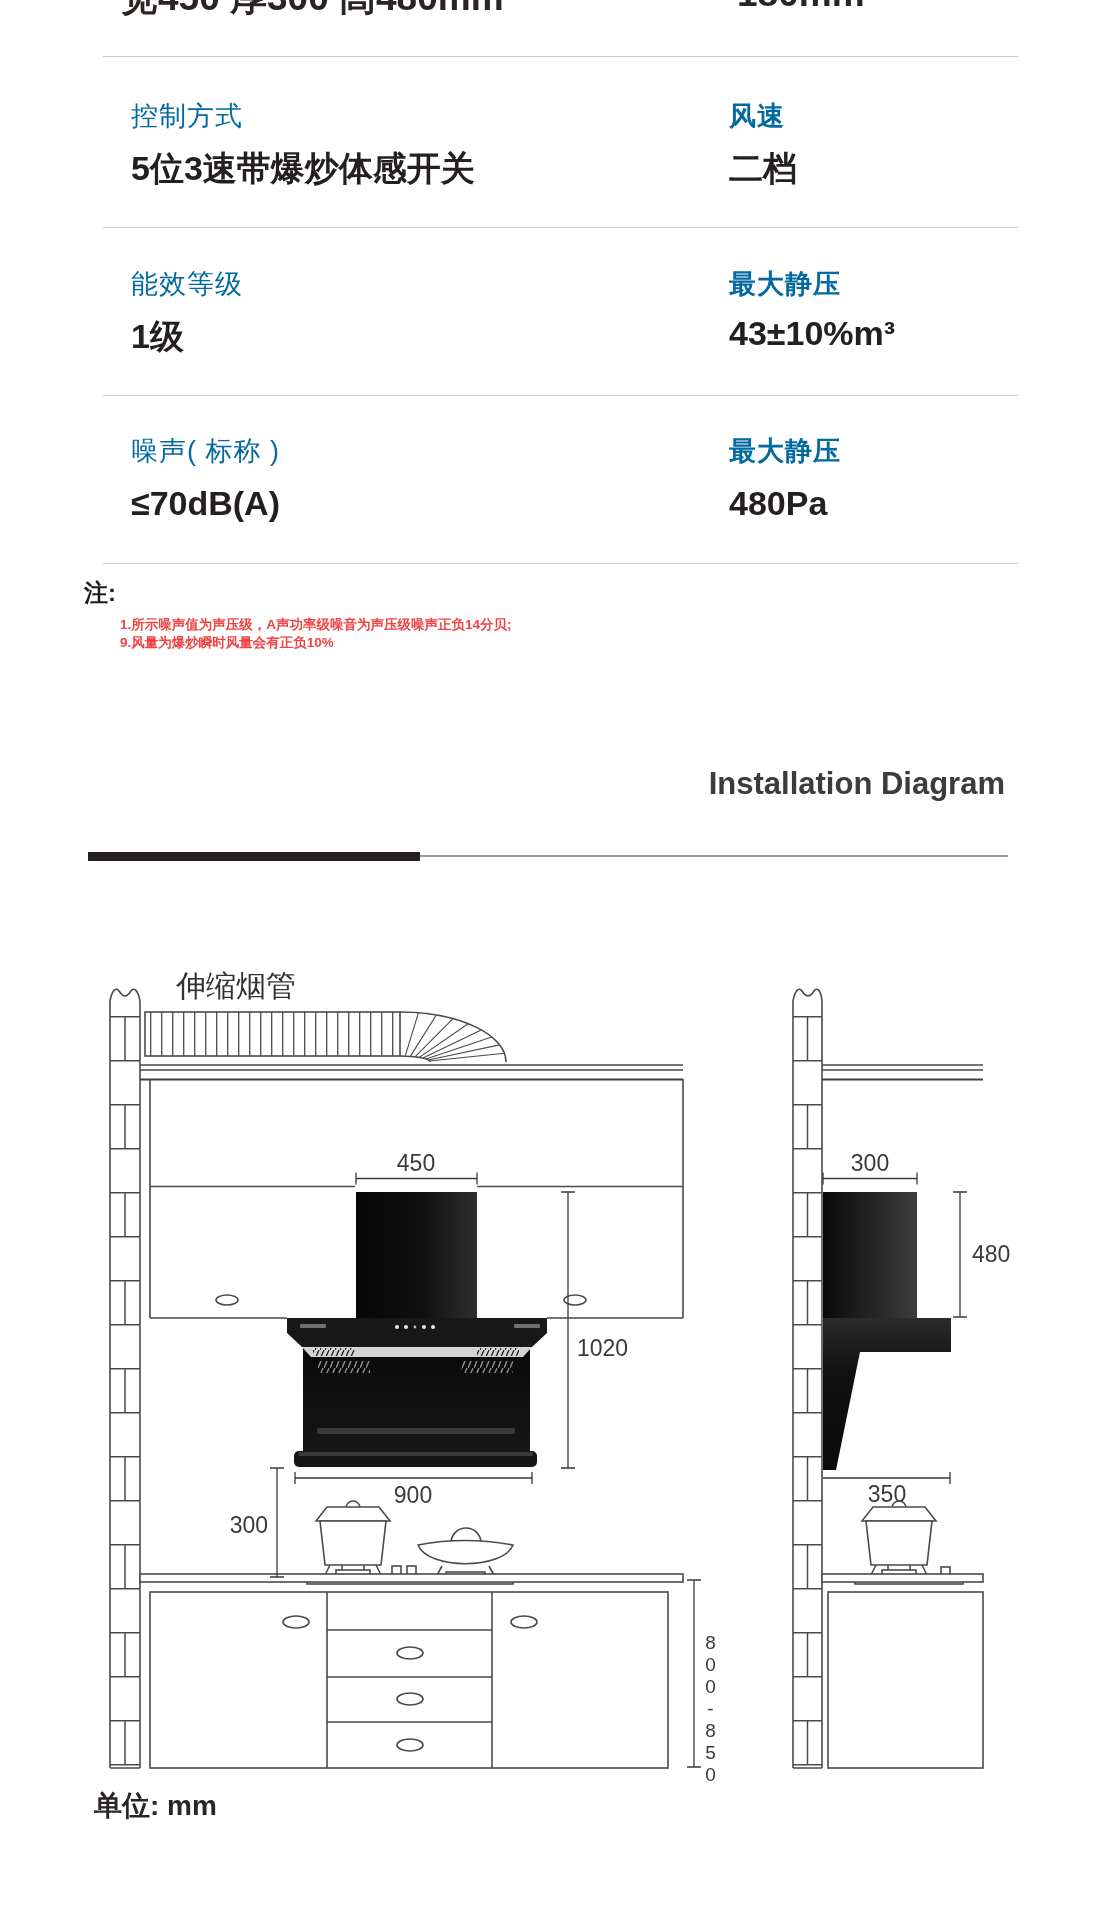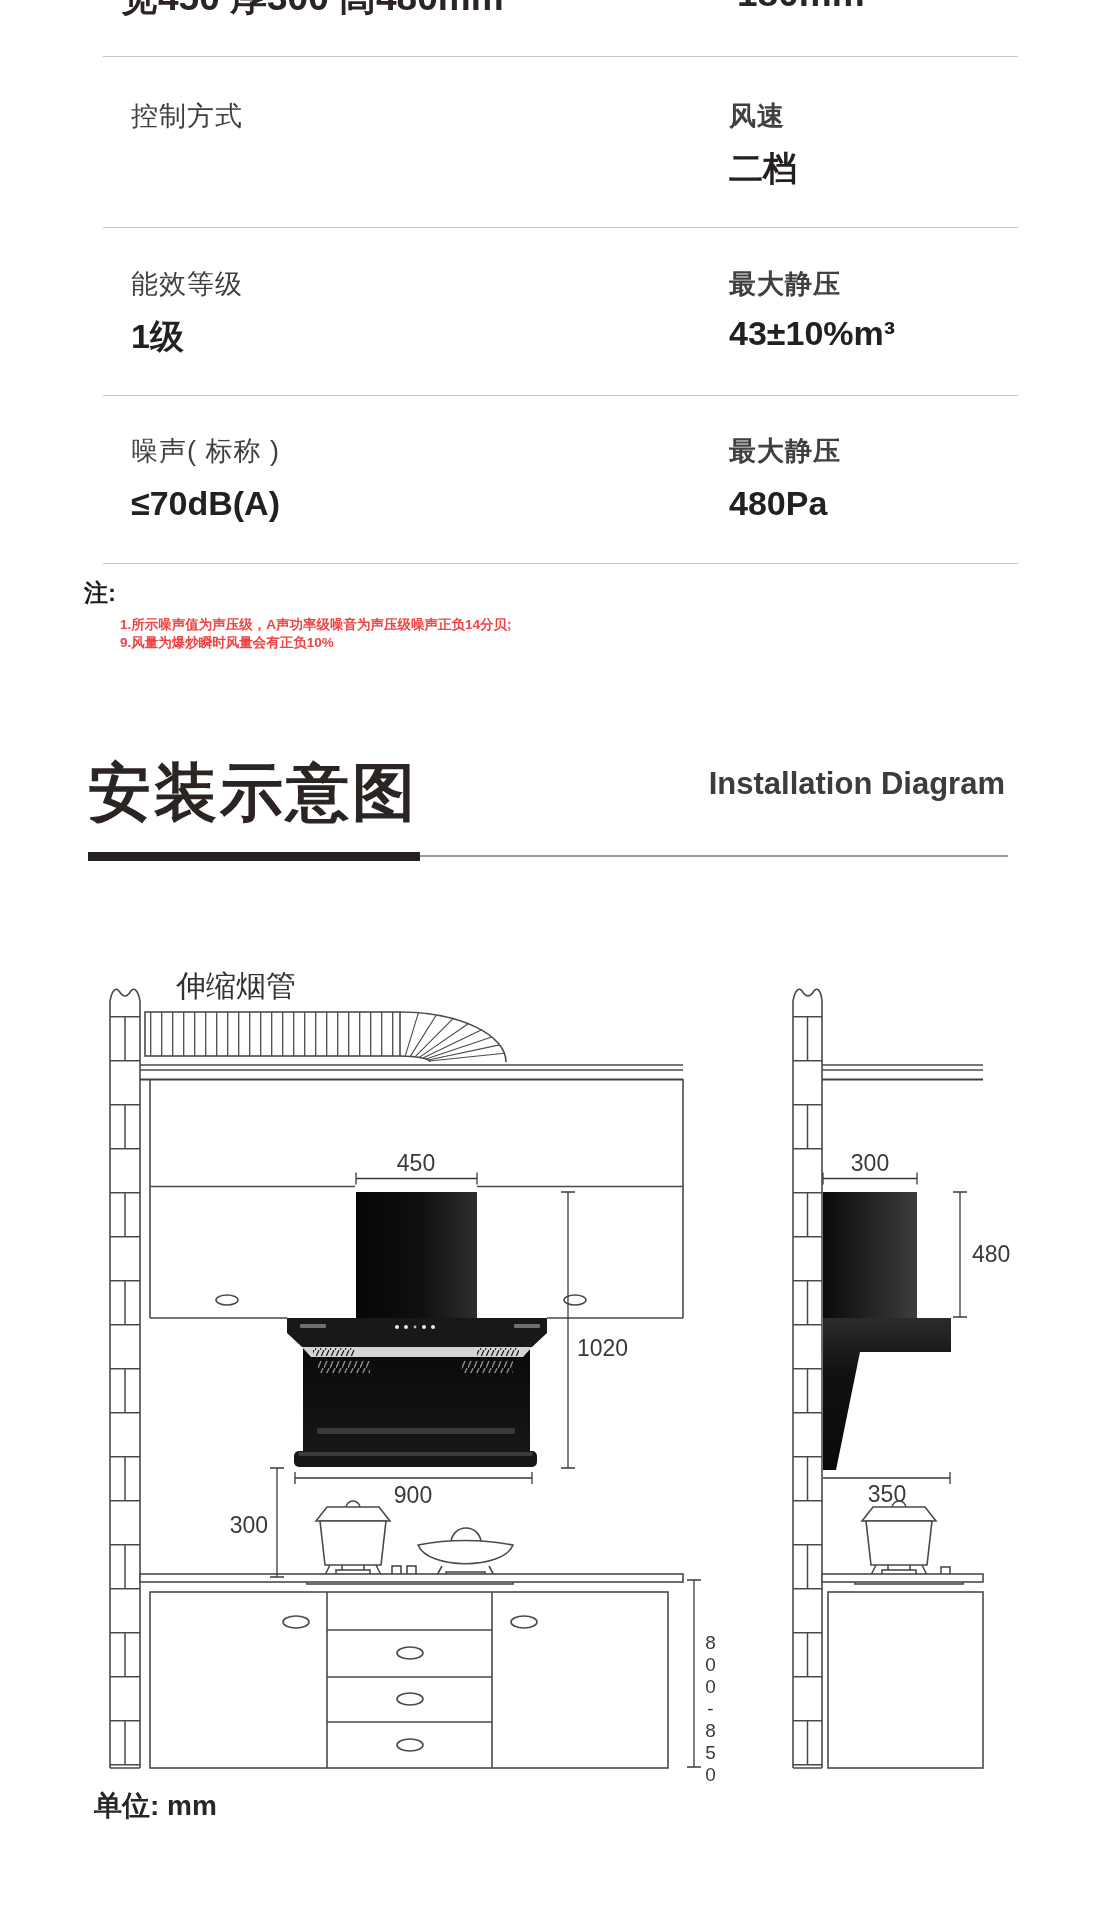--- a/index.html
+++ b/index.html
@@ -2,21 +2,21 @@
 <html><head>
 <meta charset="utf-8">
 <style>
   html,body{margin:0;padding:0;background:#fff;}
   .page{position:relative;width:1109px;height:1929px;background:#ffffff;overflow:hidden;
         font-family:"Liberation Sans",sans-serif;color:#242020;}
   
   .sep{position:absolute;left:103px;width:915px;height:1px;background:#c9c9c9;}
   .clip-left{position:absolute;left:121px;top:-27px;font-size:37px;font-weight:700;color:#2b2423;white-space:nowrap;}
   .clip-right{position:absolute;left:737px;top:-27px;font-size:37px;font-weight:700;color:#2b2423;white-space:nowrap;}
-  .slabel{position:absolute;font-size:27px;color:#404040;white-space:nowrap;letter-spacing:1px;}
+  .slabel{position:absolute;font-size:27px;color:#0369a1;white-space:nowrap;letter-spacing:1px;}
   .sval{position:absolute;font-size:34px;font-weight:700;color:#242020;white-space:nowrap;}
   .colL{left:131px;} .colR{left:729px;font-weight:bold;}
   
   .note-h{position:absolute;left:84px;top:577px;font-size:24px;font-weight:700;color:#1f1b1b;}
   .note-i{position:absolute;left:120px;font-size:13.5px;font-weight:700;color:#ef4444;white-space:nowrap;}
   
   .t-cn{position:absolute;left:88px;top:750px;font-size:63px;font-weight:900;color:#2b2423;letter-spacing:3px;white-space:nowrap;}
   .t-en{position:absolute;right:104px;top:766px;font-size:31px;font-weight:700;color:#3c3c3c;white-space:nowrap;}
   .rule-thick{position:absolute;left:88px;top:852px;width:332px;height:9px;background:#262020;}
   .rule-thin{position:absolute;left:420px;top:855px;width:588px;height:2px;background:#9a9a9a;}
@@ -39,38 +39,38 @@
 
   <div class="clip-left">宽450 厚300 高480mm</div>
   <div class="clip-right">180mm</div>
 
   <div class="sep" style="top:56px"></div>
   <div class="sep" style="top:227px"></div>
   <div class="sep" style="top:395px"></div>
   <div class="sep" style="top:563px"></div>
 
   <div class="slabel colL" style="top:98px">控制方式</div>
+  <div class="sval   colL" style="top:146px">5位3速带爆炒体感开关</div>
   <div class="slabel colR" style="top:98px">风速</div>
   <div class="sval   colR" style="top:146px">二档</div>
 
   <div class="slabel colL" style="top:266px">能效等级</div>
   <div class="sval   colL" style="top:314px">1级</div>
   <div class="slabel colR" style="top:266px">最大静压</div>
   <div class="sval   colR" style="top:314px">43±10%m³</div>
 
   <div class="slabel colL" style="top:433px">噪声( 标称 )</div>
   <div class="sval   colL" style="top:484px">≤70dB(A)</div>
   <div class="slabel colR" style="top:433px">最大静压</div>
   <div class="sval   colR" style="top:484px">480Pa</div>
 
   <div class="note-h">注:</div>
   <div class="note-i" style="top:616px">1.所示噪声值为声压级，A声功率级噪音为声压级噪声正负14分贝;</div>
   <div class="note-i" style="top:634px">9.风量为爆炒瞬时风量会有正负10%</div>
 
-  <div class="t-cn">安装示意图</div>
   <div class="t-en">Installation Diagram</div>
   <div class="rule-thick"></div>
   <div class="rule-thin"></div>
 
   <svg class="diagram-svg" viewBox="0 950 1109 880">
     <defs>
       <linearGradient id="chimL" x1="0" y1="0" x2="1" y2="0">
         <stop offset="0" stop-color="#060606"></stop>
           <stop offset="0.55" stop-color="#101010"></stop>
           <stop offset="1" stop-color="#2e2e2e"></stop>

